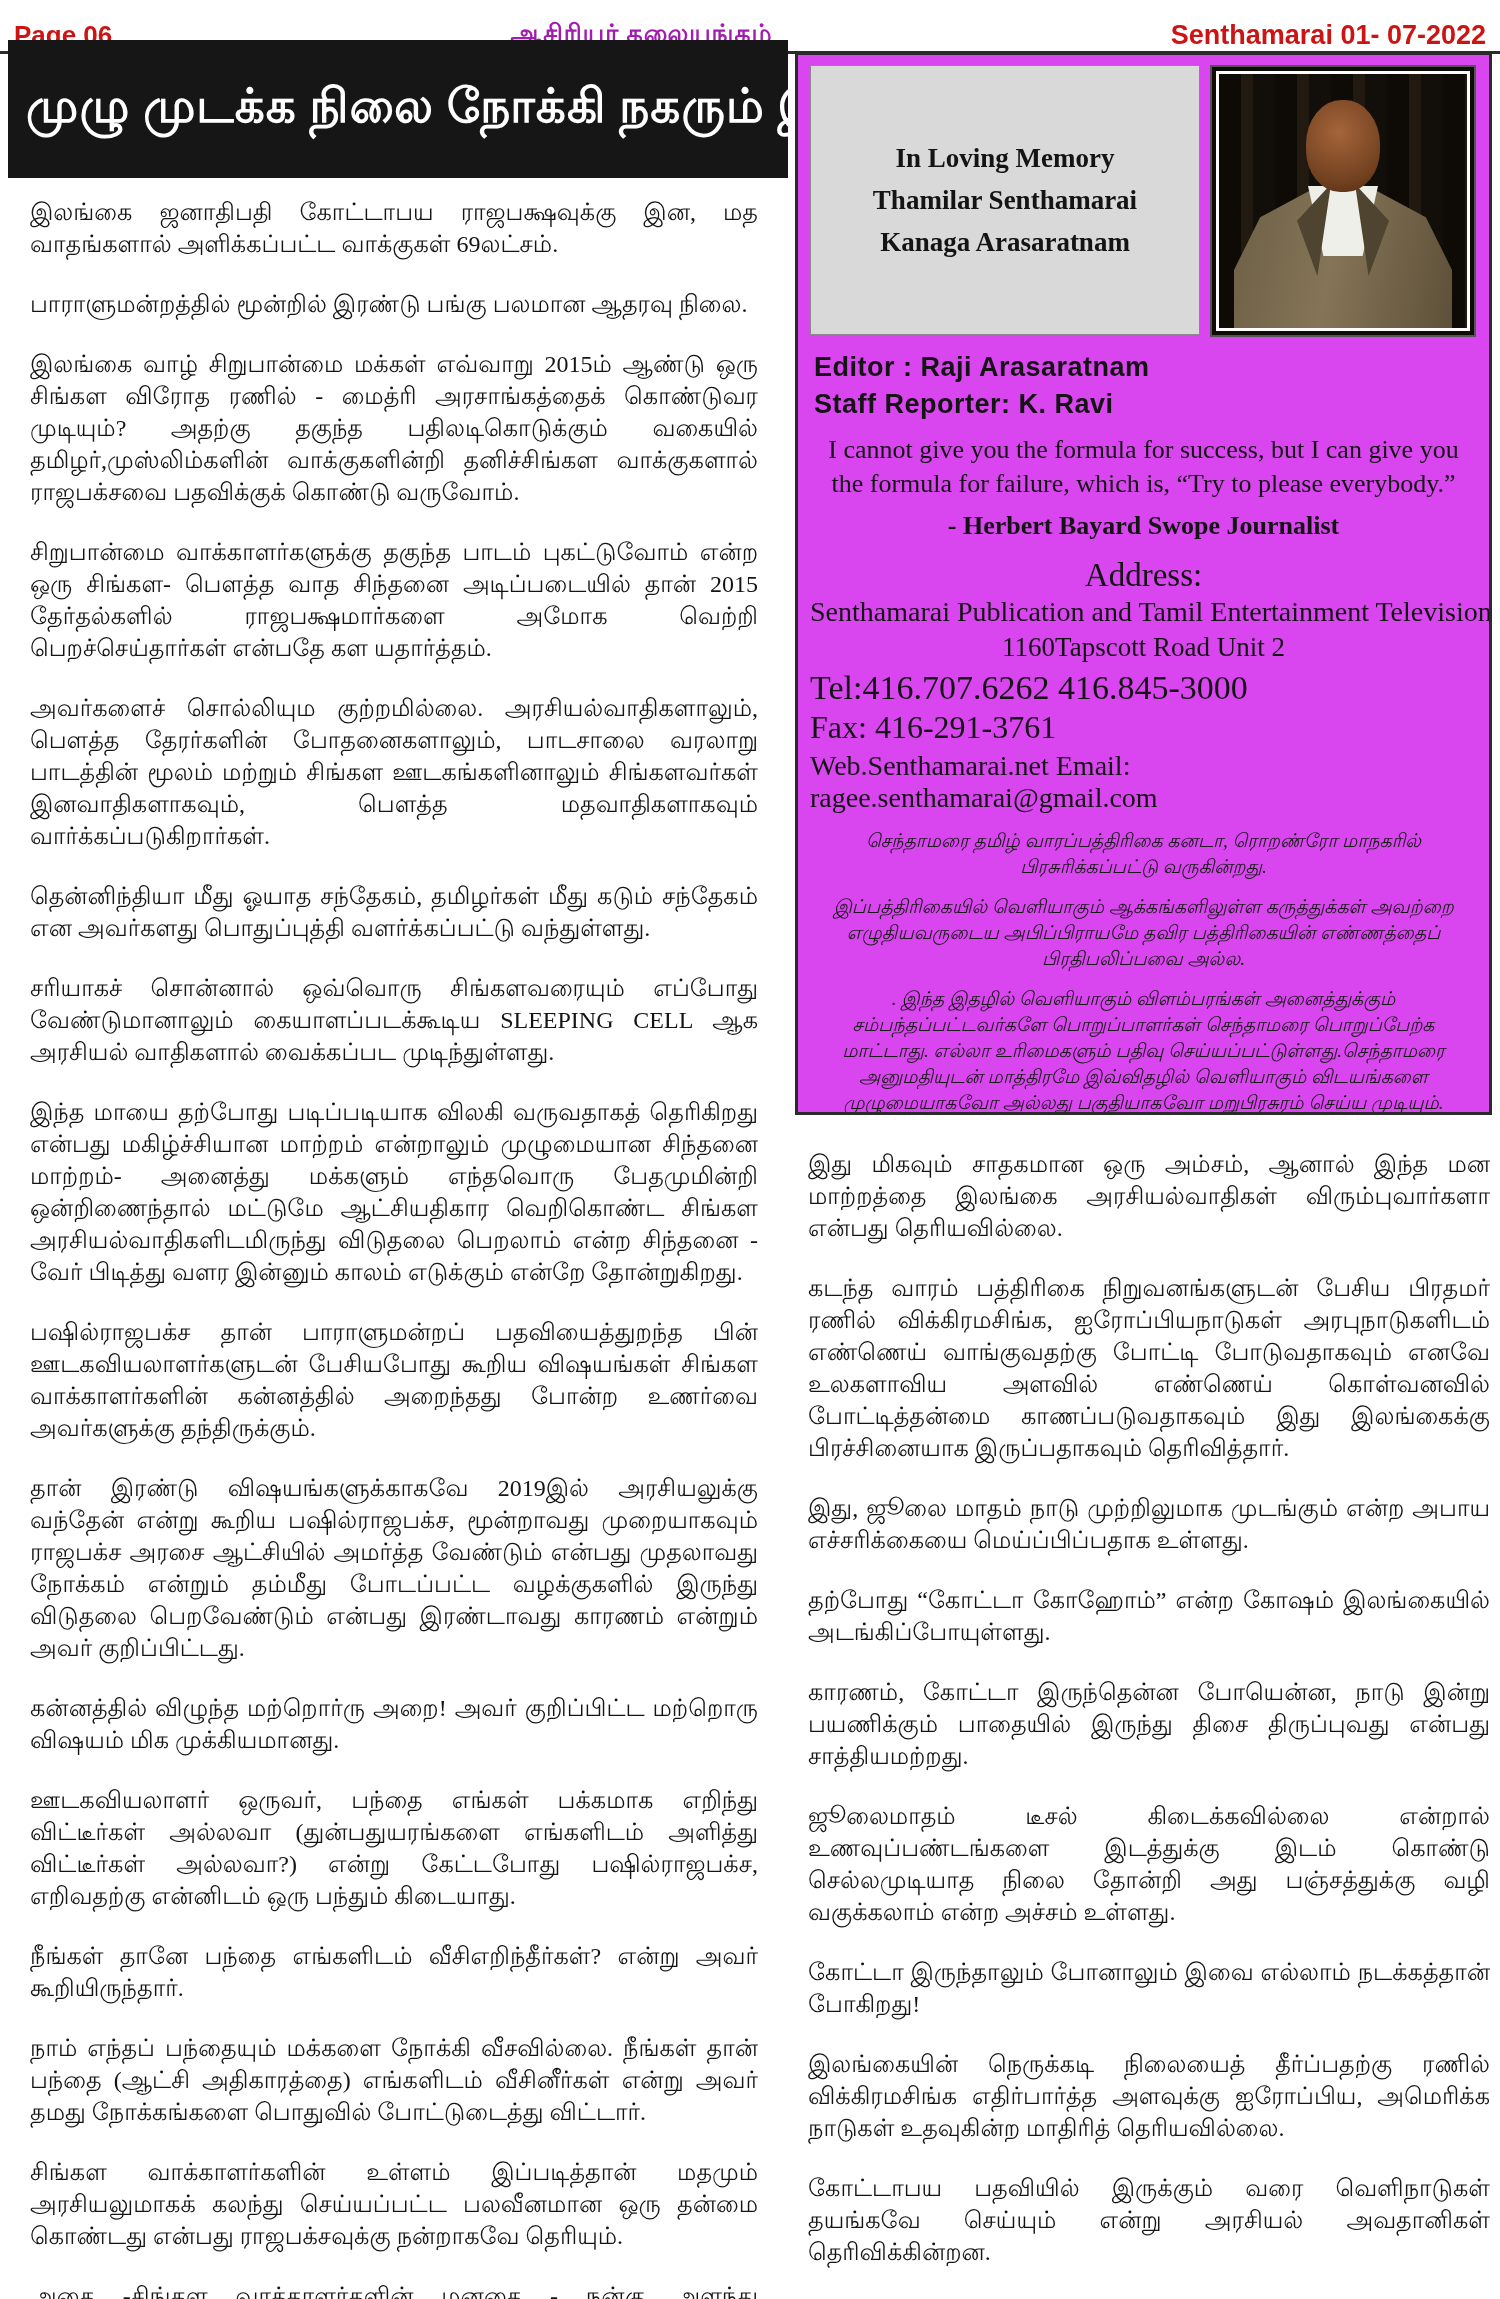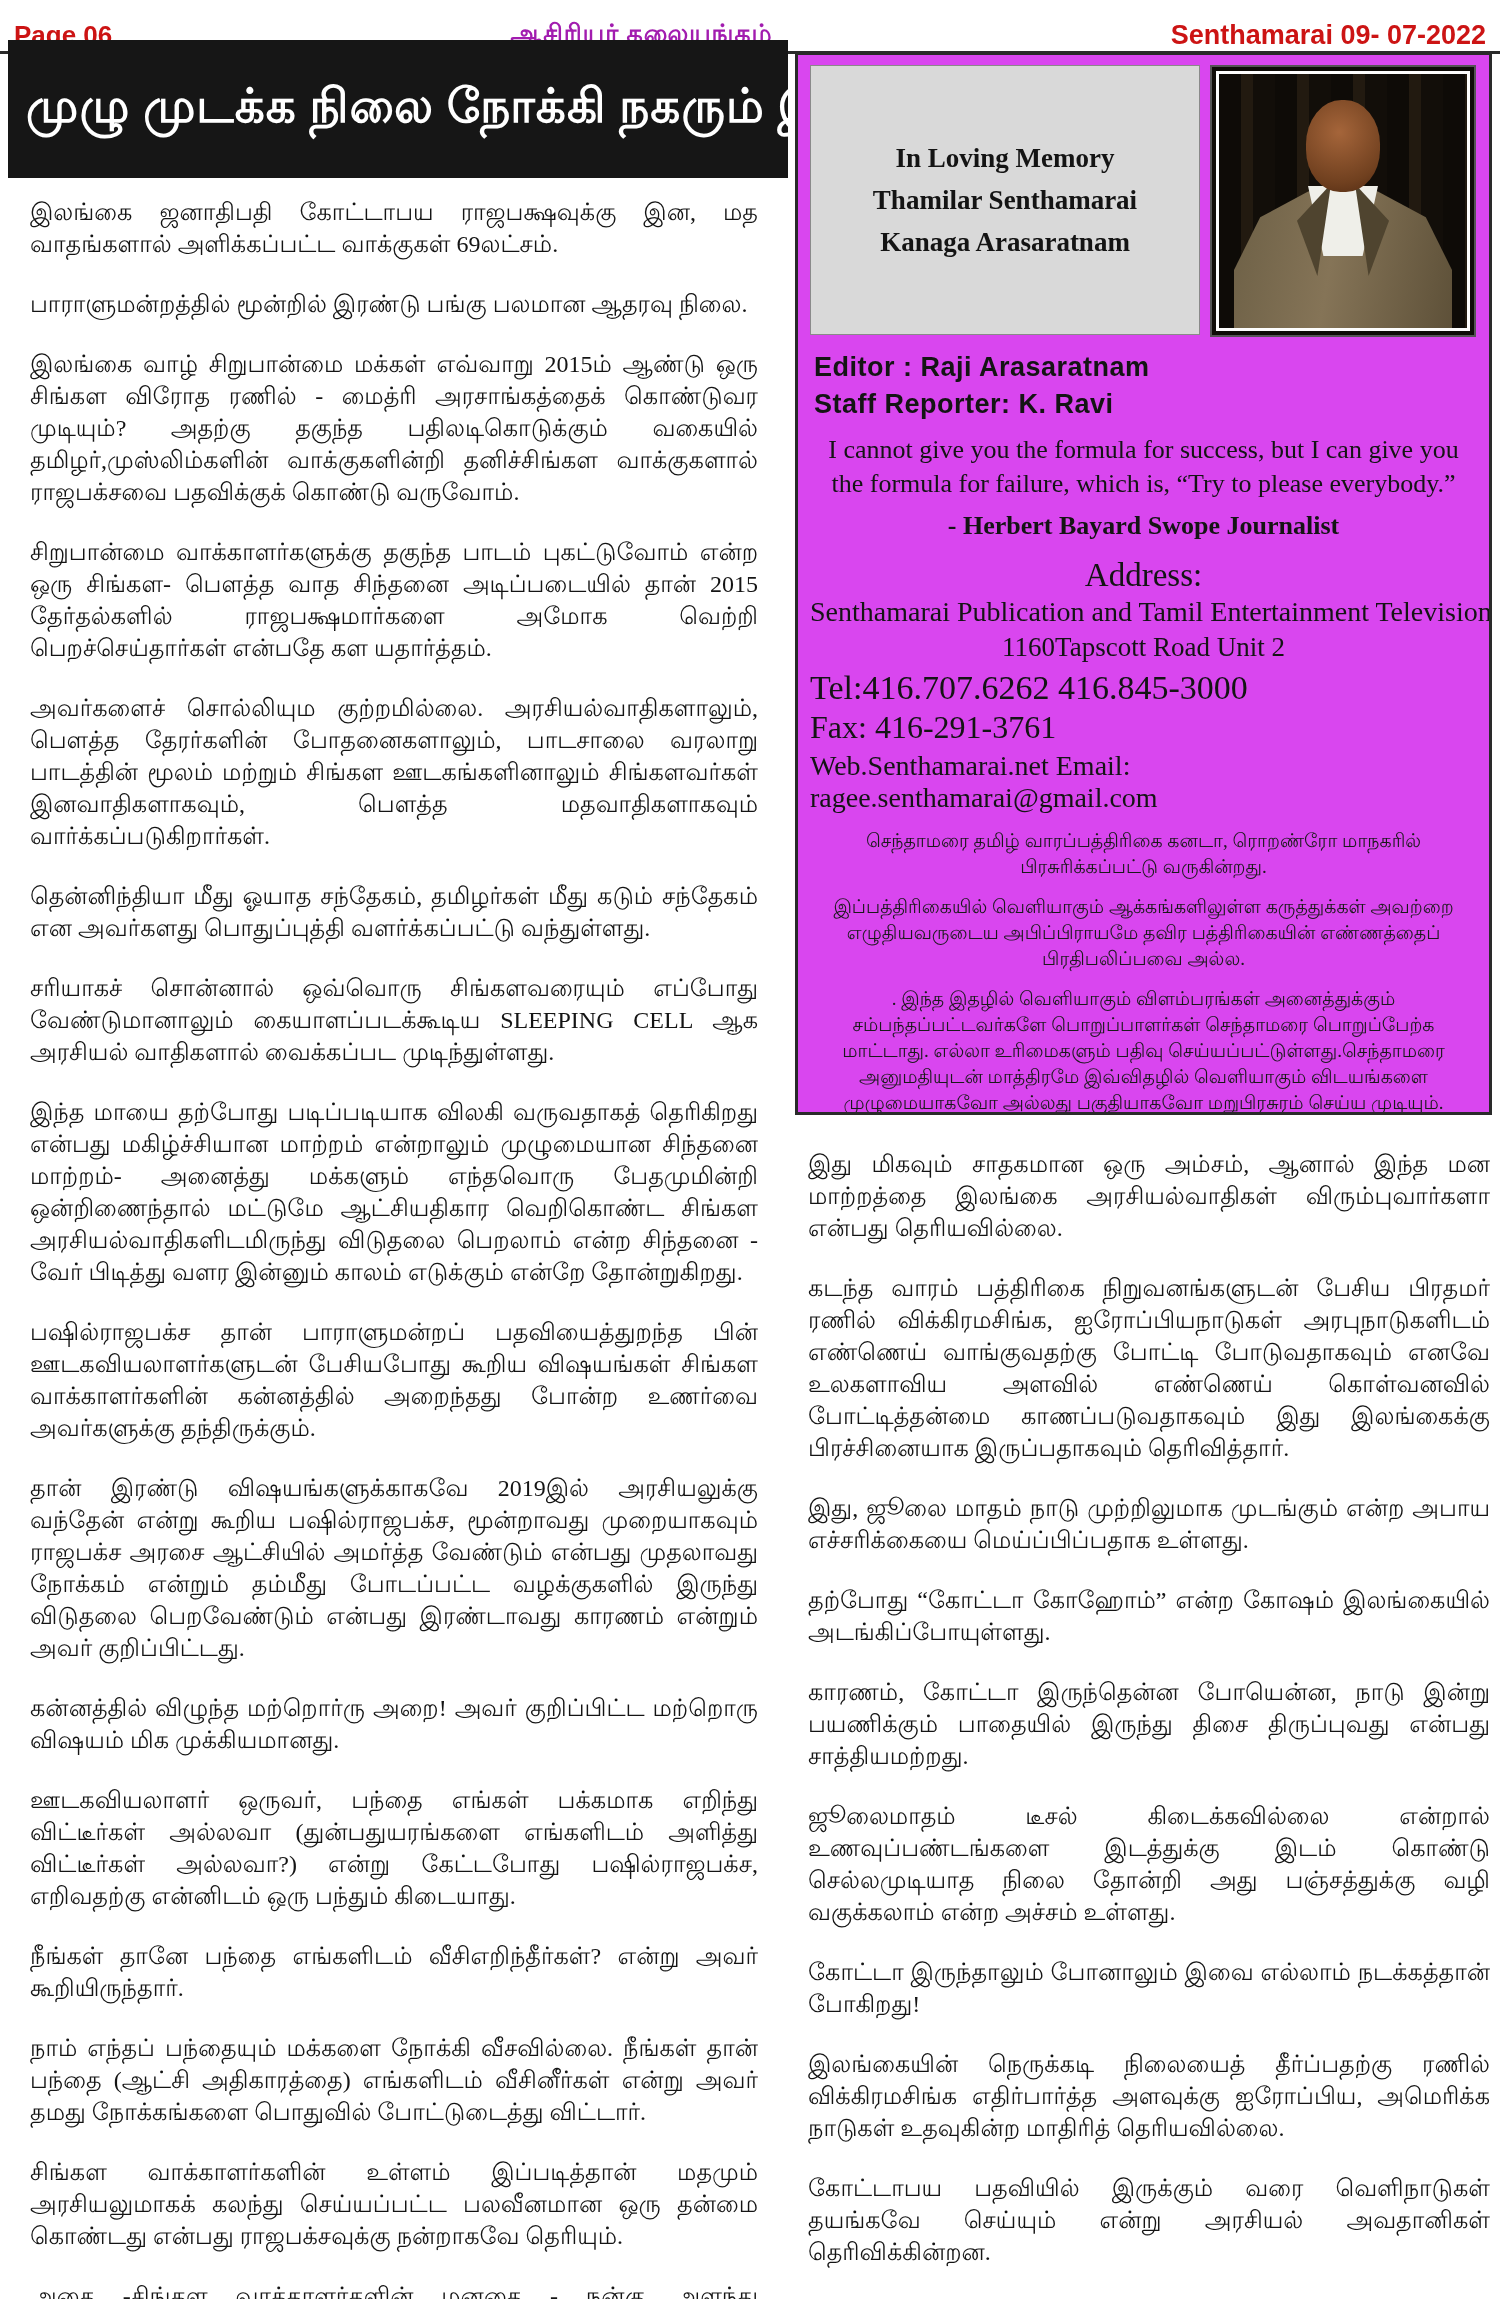--- a/index.html
+++ b/index.html
@@ -85,38 +85,38 @@
     margin-top:10px;text-align:center;font-size:26px;line-height:34px;padding:0 6px;
   }
   .quote-attr{text-align:center;font-weight:bold;font-size:26px;margin-top:10px;}
   .addr-label{text-align:center;font-size:33px;margin-top:16px;}
   .addr-org{text-align:center;font-size:28px;font-weight:500;margin-top:2px;white-space:nowrap;}
   .addr-street{text-align:center;font-size:27px;margin-top:4px;}
   .addr-city{text-align:center;font-size:24px;margin-top:2px;font-family:"Liberation Sans","DejaVu Sans",sans-serif;}
   .addr-tel{font-size:34px;margin-top:6px;}
   .addr-fax{font-size:32px;margin-top:2px;}
   .addr-web{font-size:28px;margin-top:4px;}
-  .tamil-notes{margin-top:14px;}
+  .tamil-notes{margin-top:14px;font-style:italic;}
   .tamil-notes p{
     margin:0 0 14px 0;text-align:center;font-size:19px;line-height:26px;color:#1a1a1a;
   }
   
   .right-col{
     position:absolute;top:1148px;left:808px;width:682px;
     font-size:24px;line-height:32px;text-align:justify;
   }
   .right-col p{margin:0 0 28px 0;}
 </style>
 </head>
 <body>
 
 <div class="masthead">
   <span class="pageno">Page 06</span>
   <span class="center-title">ஆசிரியர்  தலையங்கம்</span>
-  <span class="issue">Senthamarai 09- 07-2022</span>
+  <span class="issue">Senthamarai 01- 07-2022</span>
 </div>
 
 <div class="banner">
   <span>முழு முடக்க நிலை நோக்கி நகரும் இலங்கை</span>
 </div>
 
 <div class="left-col">
     <p>இலங்கை ஜனாதிபதி கோட்டாபய ராஜபக்ஷவுக்கு இன, மத வாதங்களால் அளிக்கப்பட்ட வாக்குகள் 69லட்சம்.</p>
     <p>பாராளுமன்றத்தில் மூன்றில் இரண்டு பங்கு பலமான ஆதரவு நிலை.</p>
     <p>இலங்கை வாழ் சிறுபான்மை மக்கள் எவ்வாறு 2015ம் ஆண்டு ஒரு சிங்கள விரோத ரணில் - மைத்ரி அரசாங்கத்தைக் கொண்டுவர முடியும்? அதற்கு தகுந்த பதிலடிகொடுக்கும் வகையில் தமிழர்,முஸ்லிம்களின் வாக்குகளின்றி தனிச்சிங்கள வாக்குகளால் ராஜபக்சவை பதவிக்குக் கொண்டு வருவோம்.</p>

